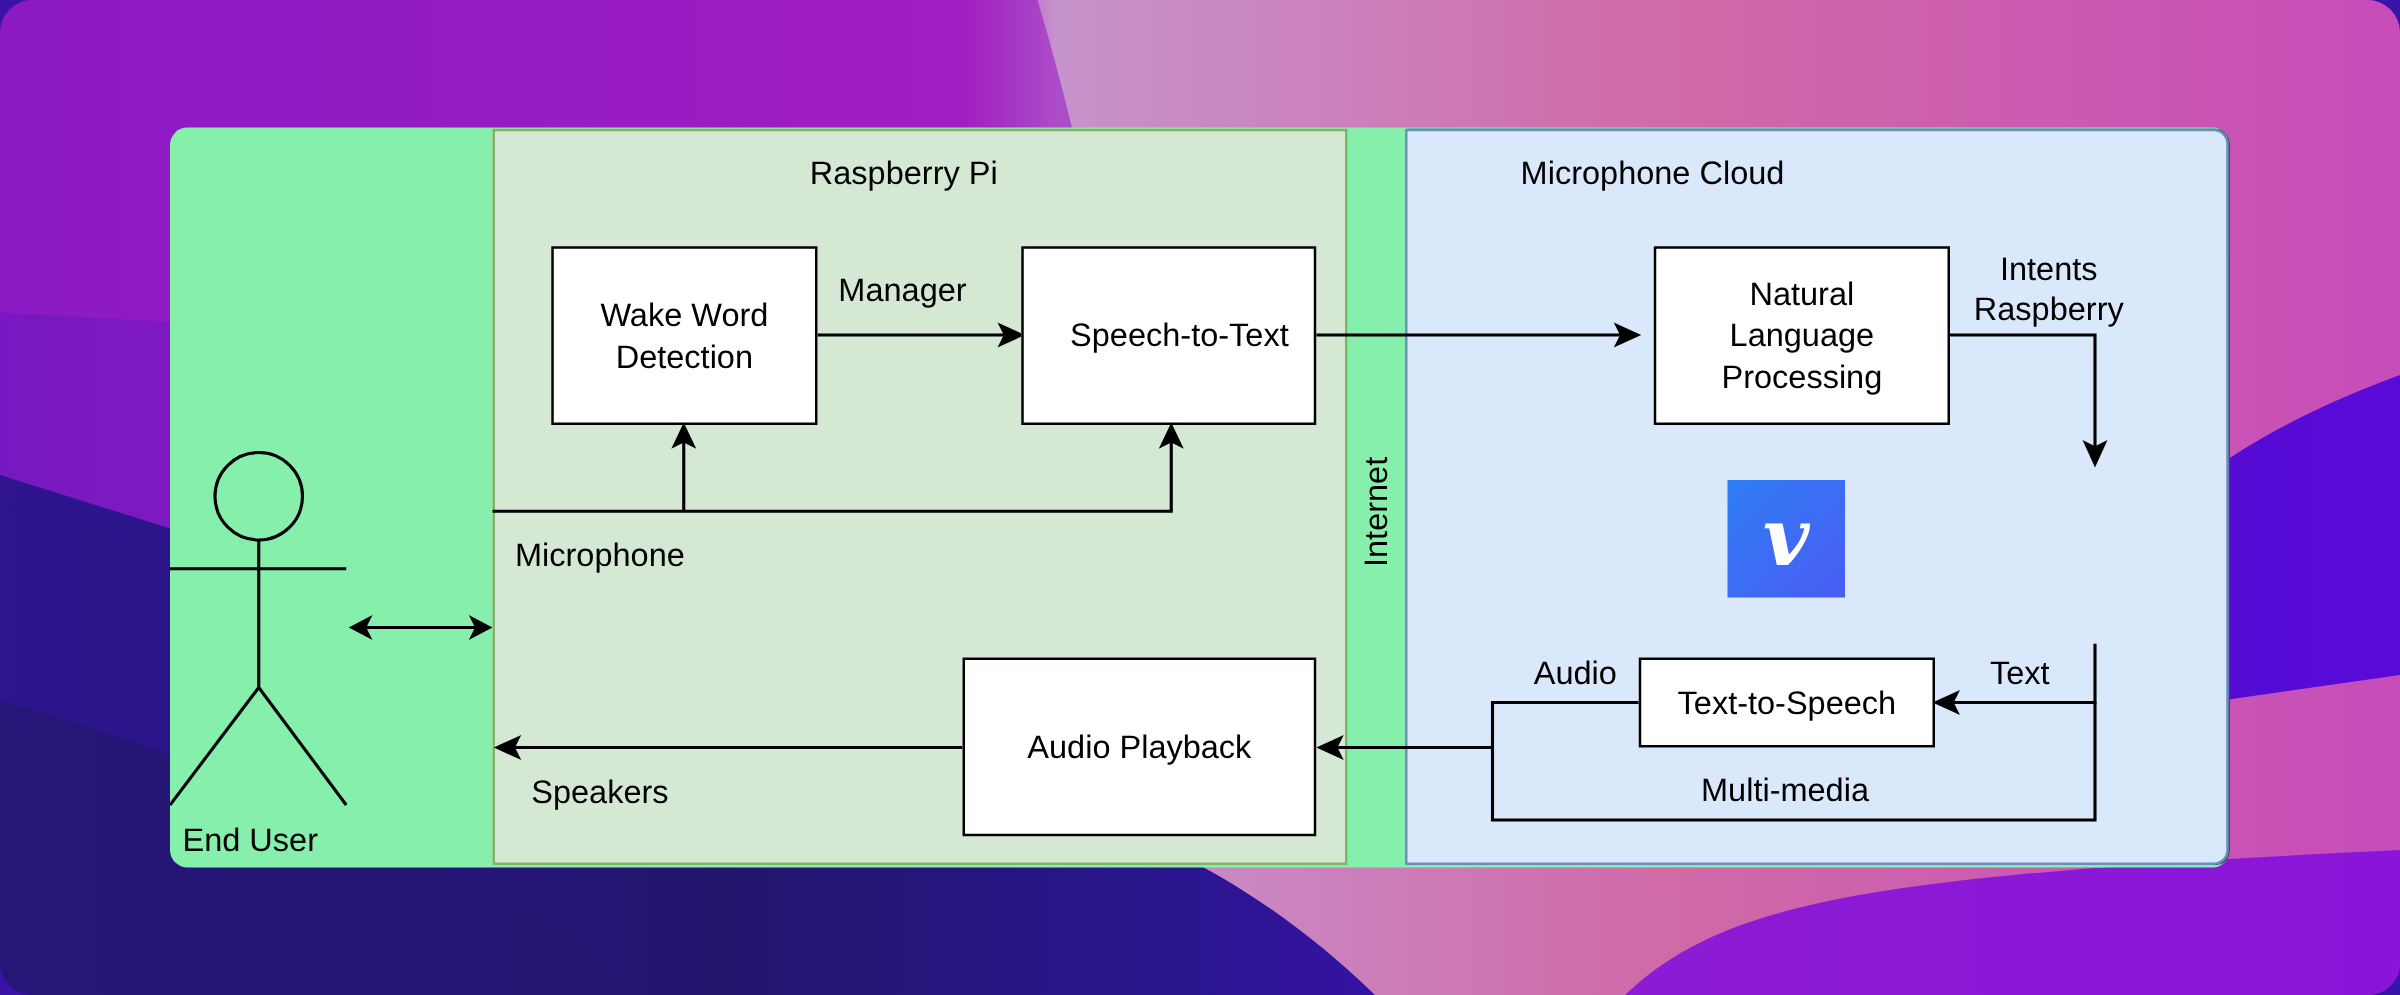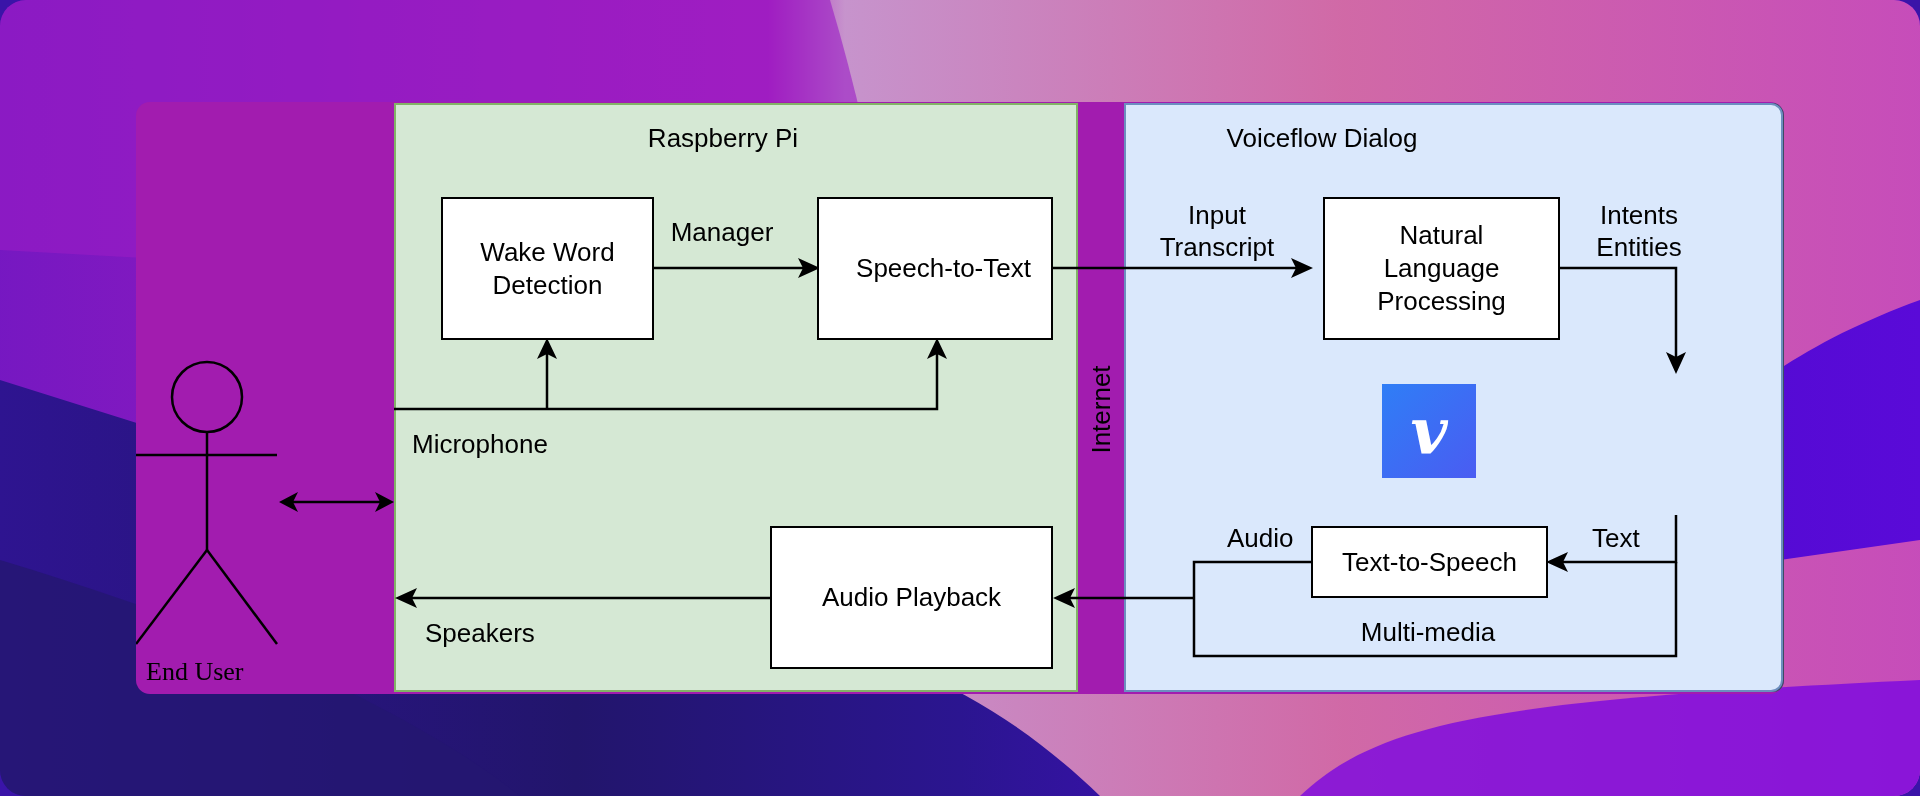--- a/index.html
+++ b/index.html
@@ -6,21 +6,21 @@
   body {
     width: 1920px; height: 796px; position: relative; overflow: hidden;
     font-family: "Liberation Sans", sans-serif;
     background: #3a14a8;
   }
   .bg { position: absolute; inset: 0; border-radius: 26px; overflow: hidden; }
   .bg svg { width: 100%; height: 100%; display: block; }
 
   .card {
     position: absolute; left: 136px; top: 102px; width: 1648px; height: 592px;
-    background: #a21caf; border-radius: 14px; overflow: hidden;
+    background: #86efac; border-radius: 14px; overflow: hidden;
   }
   .panel { position: absolute; box-sizing: border-box; }
   .panel-pi { left: 258px; top: 1px; width: 684px; height: 589px; background: #d5e8d4; border: 2px solid #82b366; }
   .panel-cloud { left: 988px; top: 1px; width: 659px; height: 589px; background: #dae8fc; border: 2px solid #6c8ebf; border-radius: 0 12px 12px 0; box-shadow: 2px 0 0 #3b4a63; }
 
   .lbl { position: absolute; color: #000; font-size: 26px; line-height: 32px; white-space: nowrap; }
   .lbl.c { text-align: center; transform: translateX(-50%); }
   .box {
     position: absolute; box-sizing: border-box; background: #fff; border: 2.5px solid #000;
     display: flex; align-items: center; justify-content: center; text-align: center;
@@ -104,40 +104,38 @@
       <path d="M684 166 L662 156 L667 166 L662 176 Z"></path>
       <path d="M1177 166 L1155 156 L1160 166 L1155 176 Z"></path>
       <path d="M1540 272 L1530 250 L1540 255 L1550 250 Z"></path>
       <path d="M1410 460 L1432 450 L1427 460 L1432 470 Z"></path>
       <path d="M917 496 L939 486 L934 496 L939 506 Z"></path>
       <path d="M259 496 L281 486 L276 496 L281 506 Z"></path>
     </g>
   </svg>
 
   <div class="lbl c" style="left:587px; top:20px;">Raspberry Pi</div>
-  <div class="lbl c" style="left:1186px; top:20px;">Voiceflow Dialog</div>
+  <div class="lbl c" style="left:1186px; top:20px;">Microphone Cloud</div>
   <div class="vert" style="left:920px; top:292px; width:90px; text-align:center;">Internet</div>
 
   <div class="box" style="left:305px; top:95px; width:213px; height:143px;">Wake Word
 Detection</div>
   <div class="box" style="left:681px; top:95px; width:236px; height:143px;padding-left:17px;">Speech-to-Text</div>
   <div class="box" style="left:634px; top:424px; width:283px; height:143px;">Audio Playback</div>
   <div class="box" style="left:1175px; top:95px; width:237px; height:143px;margin-left:12px;">Natural
 Language
 Processing</div>
   <div class="box" style="left:1175px; top:424px; width:237px; height:72px;text-align:right;">Text-to-Speech</div>
 
   <div class="logo">
       <span>v</span>
     </div>
 
   <div class="lbl c" style="left:586px; top:114px;">Manager</div>
   <div class="lbl" style="left:276px; top:326px;">Microphone</div>
   <div class="lbl" style="left:289px; top:515px;">Speakers</div>
-  <div class="lbl c" style="left:1081px; top:97px; white-space:pre-line; text-align:center; line-height:32px;">Input
-Transcript</div>
   <div class="lbl c" style="left:1503px; top:97px; white-space:pre-line; text-align:center; line-height:32px;">Intents
-Entities</div>
+Raspberry</div>
   <div class="lbl" style="left:1456px; top:420px;">Text</div>
   <div class="lbl" style="left:1091px; top:420px;">Audio</div>
   <div class="lbl c" style="left:1292px; top:514px;">Multi-media</div>
-  <div class="lbl" style="left:10px; top:554px;font-family:Liberation Serif, serif;">End User</div>
+  <div class="lbl" style="left:10px; top:554px;">End User</div>
 </div>
 
 </body></html>

